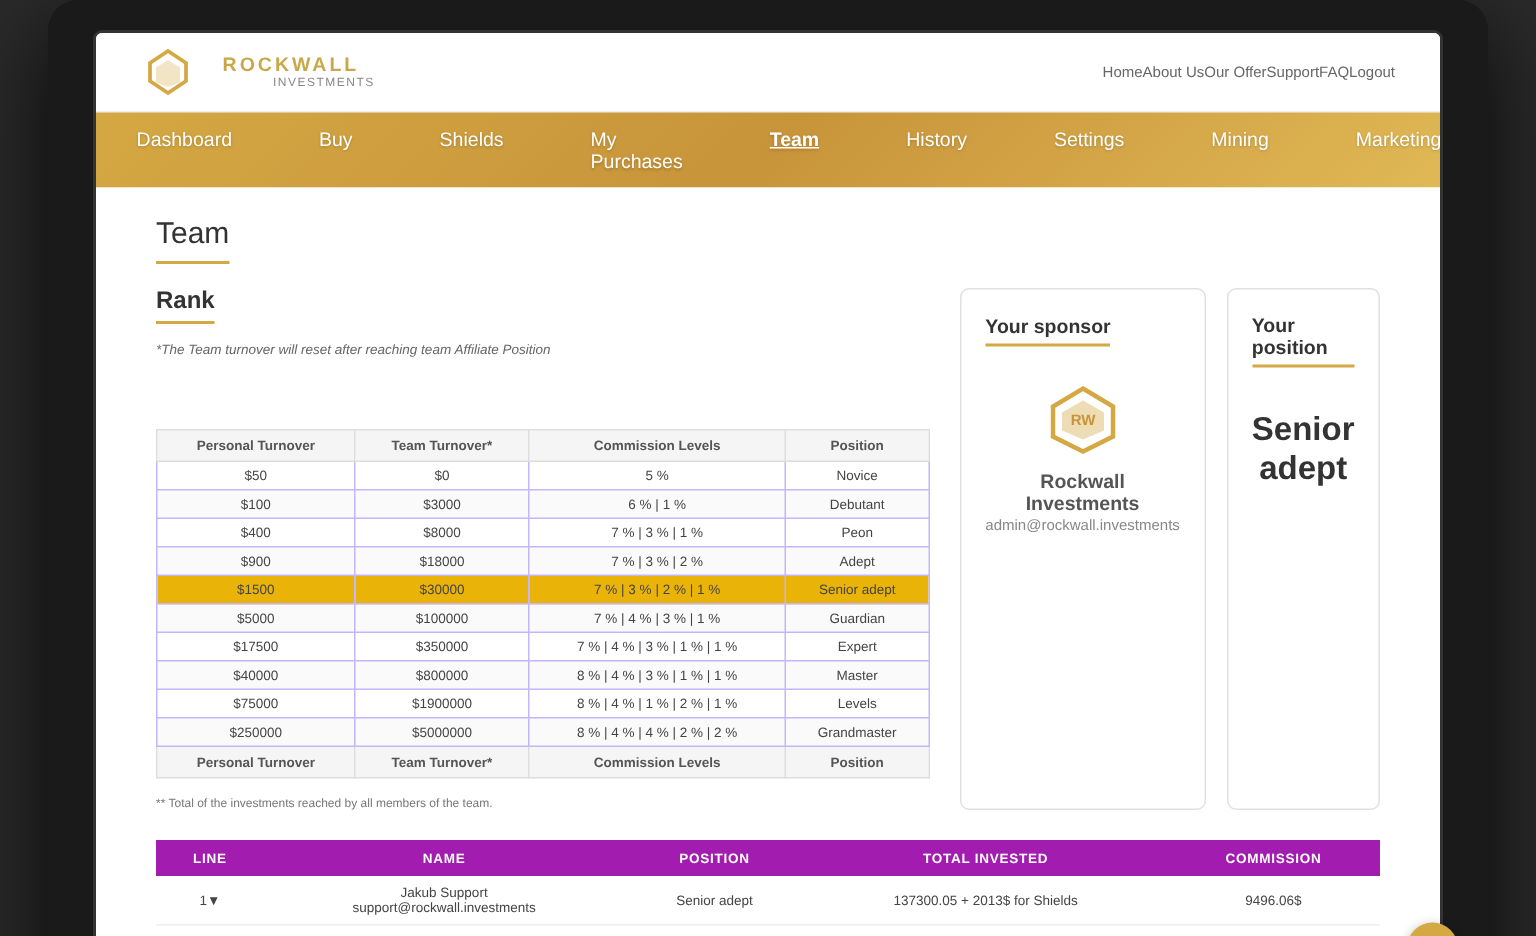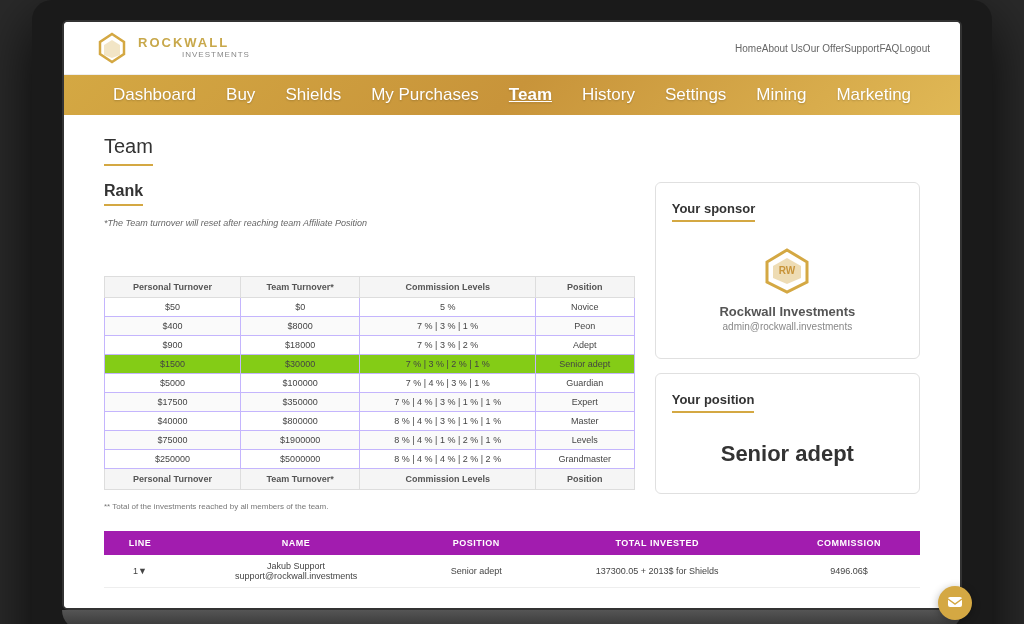--- a/index.html
+++ b/index.html
@@ -45,20 +45,21 @@
       display: flex;
       justify-content: space-between;
       align-items: center;
       border-bottom: 1px solid #eee;
     }
 
     .logo-area {
       display: flex;
       align-items: center;
       gap: 8px;
+      text-align: center;
     }
 
     .logo-icon {
       width: 36px;
       height: 36px;
     }
 
     .logo-text-block {
       line-height: 1.1;
     }
@@ -91,25 +92,26 @@
     
     .gold-nav {
       background: linear-gradient(135deg, #d4a843, #c8943a, #e0b855);
       padding: 10px 0;
       display: flex;
       justify-content: center;
       gap: 30px;
     }
 
     .gold-nav-item {
-      font-size: 17px;
+      font-size: 13px;
       color: white;
       cursor: pointer;
       font-weight: 500;
       text-shadow: 0 1px 2px rgba(0,0,0,0.2);
+      margin-left: 28px;
     }
 
     .gold-nav-item.active {
       font-weight: bold;
       text-decoration: underline;
     }
 
     
     .main-content {
       background: white;
@@ -177,21 +179,21 @@
       border: 1px solid #c4b5fd;
       color: #444;
       font-size: 9px;
     }
 
     .rank-table tr:nth-child(even) td {
       background: #fafafa;
     }
 
     .rank-table tr.highlight td {
-      background: #84cc16;
+      background: #eab308;
     }
 
     .rank-table tfoot th {
       background: #f5f5f5;
       padding: 5px 8px;
       text-align: center;
       color: #555;
       font-weight: 600;
       border: 1px solid #ddd;
     }
@@ -228,21 +230,21 @@
     .footnote {
       font-size: 8px;
       color: #777;
       margin-top: 12px;
     }
 
     
     .right-sidebar {
       flex: 1;
       display: flex;
-      flex-direction: column;
+      flex-direction: row;
       gap: 14px;
     }
 
     .sponsor-card, .position-card {
       border: 1px solid #e0e0e0;
       border-radius: 6px;
       padding: 16px;
       background: white;
     }
 
@@ -395,20 +397,26 @@
               </tr>
             </thead>
             <tbody id="rank-tbody">
             <tr>
       <td>$50</td>
       <td>$0</td>
       <td>5 %</td>
       <td>Novice</td>
     </tr>
                 <tr>
+      <td>$100</td>
+      <td>$3000</td>
+      <td>6 % | 1 %</td>
+      <td>Debutant</td>
+    </tr>
+                <tr>
       <td>$400</td>
       <td>$8000</td>
       <td>7 % | 3 % | 1 %</td>
       <td>Peon</td>
     </tr>
                 <tr>
       <td>$900</td>
       <td>$18000</td>
       <td>7 % | 3 % | 2 %</td>
       <td>Adept</td>

